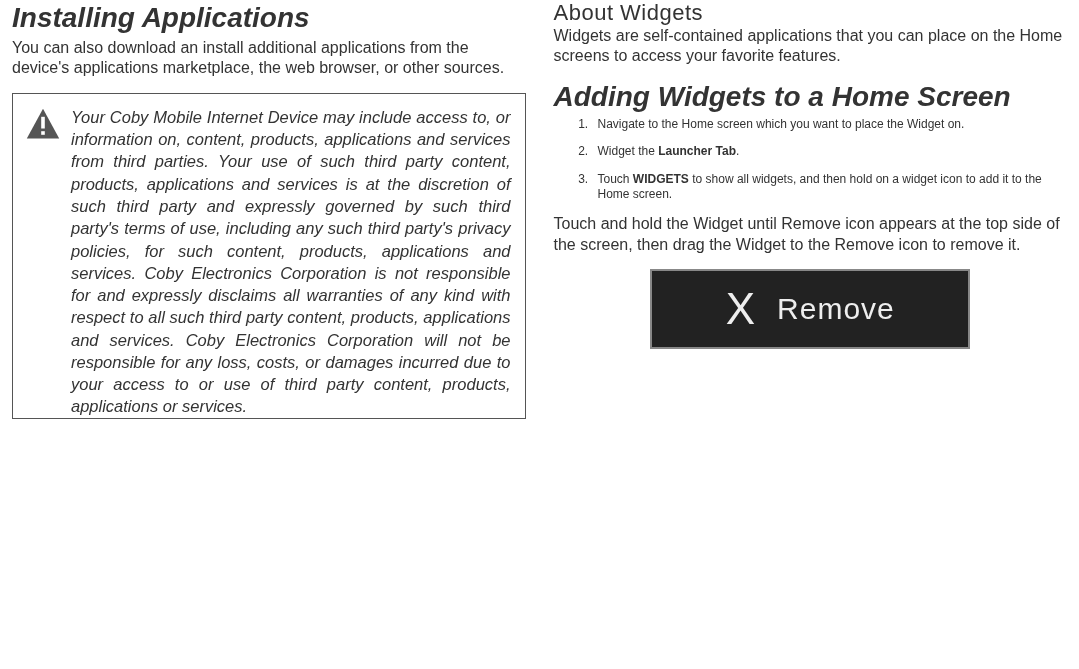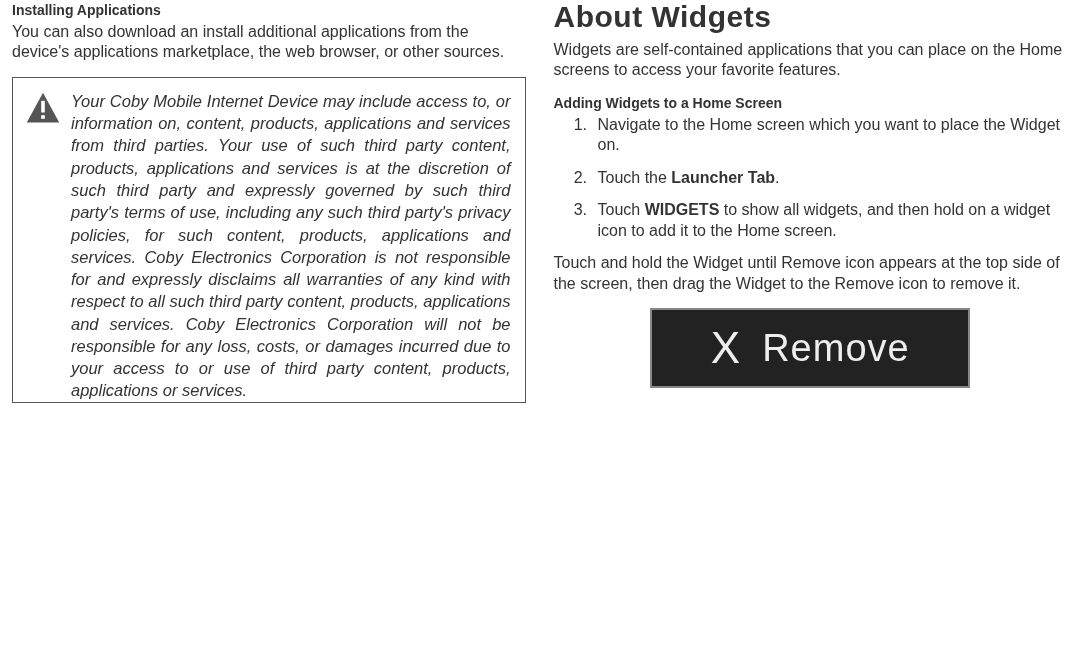--- a/index.html
+++ b/index.html
@@ -12,29 +12,30 @@
     position: relative;
     padding: 0 12px;
   }
   .columns {
     display: flex;
     gap: 28px;
   }
   .col { flex: 1; min-width: 0; }
 
   .h-ital {
+    font-style: italic;
     font-weight: 700;
-    font-size: 14px;
+    font-size: 28px;
     margin-bottom: 4px;
   }
   .h-main {
-    font-weight: 700;
-    font-size: 30px;
+    font-weight: 400;
+    font-size: 22px;
     letter-spacing: 0.5px;
-    margin-bottom: 6px;
+    margin-bottom: 0;
   }
   p.body {
     font-size: 16px;
     line-height: 1.28;
     font-weight: 400;
     margin-bottom: 14px;
   }
   .strong { font-weight: 700; }
 
   .note-box {
@@ -47,21 +48,21 @@
   }
   .note-icon svg { width: 36px; height: 36px; }
   .note-text {
     font-style: italic;
     font-size: 16.5px;
     line-height: 1.35;
     text-align: justify;
   }
 
   ol.num {
-    font-size: 16px;
+    font-size: 12px;
     line-height: 1.28;
     padding-left: 38px;
     margin-bottom: 6px;
   }
   ol.num li { margin-bottom: 12px; padding-left: 6px; }
 
   .remove-banner {
     margin: 12px auto 0 auto;
     width: 320px;
     height: 80px;
@@ -73,21 +74,21 @@
     gap: 22px;
     border: 2px solid #888;
   }
   .remove-x {
     font-family: Arial, sans-serif;
     font-size: 44px;
     font-weight: 400;
     color: #eee;
   }
   .remove-label {
-    font-size: 38px;
+    font-size: 30px;
     font-weight: 400;
     letter-spacing: 1px;
     text-align: center;
   }
   .spacer-top { height: 2px; }
 </style>
 </head>
 <body>
 
 <div class="columns">
@@ -108,21 +109,21 @@
   </div>
 
   <div class="col">
     <h1 class="h-main">About Widgets</h1>
     <p class="body">Widgets are self-contained applications that you can place on the Home screens to access your favorite features.</p>
 
     <h2 class="h-ital" style="">Adding Widgets to a Home Screen</h2>
     <ol class="num">
       <li>Navigate to the Home screen which you want to place the Widget on.</li>
       <li>
-        <span>Touch the </span><span class="strong">Launcher Tab</span><span>.</span>
+        <span>Widget the </span><span class="strong">Launcher Tab</span><span>.</span>
       </li>
       <li>
         <span>Touch </span><span class="strong">WIDGETS</span><span> to show all widgets, and then hold on a widget icon to add it to the Home screen.</span>
       </li>
     </ol>
 
     <p class="body">Touch and hold the Widget until Remove icon appears at the top side of the screen, then drag the Widget to the Remove icon to remove it.</p>
 
     <div class="remove-banner">
       <span class="remove-x">X</span>

